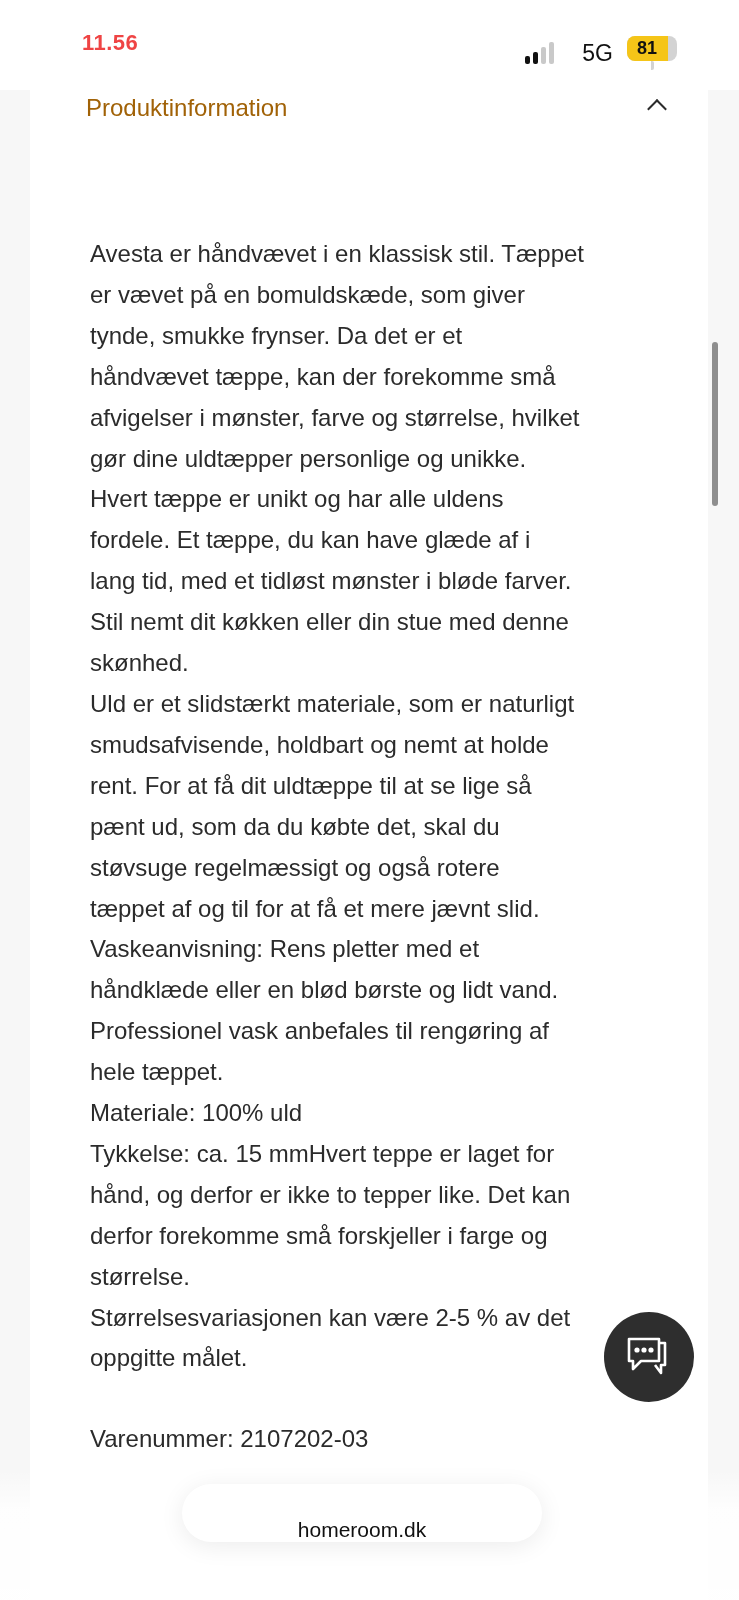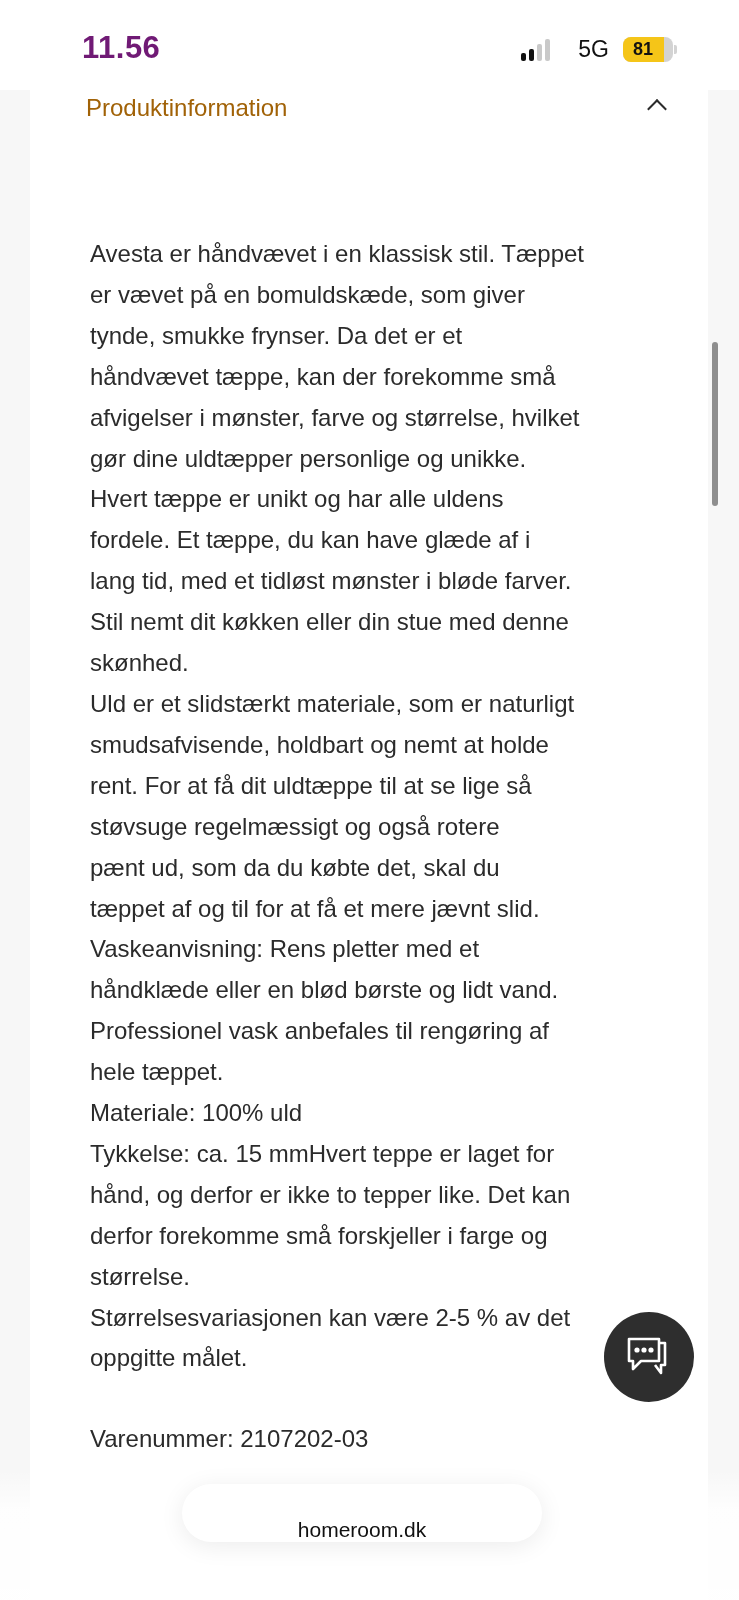--- a/index.html
+++ b/index.html
@@ -11,31 +11,31 @@
     }
     .screen { position: relative; width: 739px; height: 1600px; overflow: hidden; background: #f7f7f7; }
 
     
     .status-bar {
       position: absolute; top: 0; left: 0; width: 739px; height: 90px;
       background: #ffffff; z-index: 5;
     }
     .status-time {
       position: absolute; left: 82px; top: 30px;
-      font-size: 31px; font-weight: bold; color: #701a75; letter-spacing: 0.5px;
+      font-size: 22px; font-weight: bold; color: #ef4444; letter-spacing: 0.5px;
     }
     .status-right { position: absolute; right: 62px; top: 36px; display: flex; align-items: center; gap: 10px; }
     .signal { display: flex; align-items: flex-end; gap: 3px; height: 22px; }
     .signal span { display: block; width: 5px; border-radius: 2px; }
     .signal .s1 { height: 8px; background: #111; }
     .signal .s2 { height: 12px; background: #111; }
     .signal .s3 { height: 17px; background: #c9c9c9; }
     .signal .s4 { height: 22px; background: #c9c9c9; }
     .net { font-size: 23px; color: #111; margin-left: 18px; }
-    .battery { position: relative; display: flex; align-items: center; margin-left: 4px; }
+    .battery { position: relative; display: flex; align-items: center; margin-left: 4px; flex-direction: column; }
     .battery-body {
       width: 50px; height: 25px; border-radius: 8px; background: #d3d3d3; position: relative; overflow: hidden;
     }
     .battery-fill { position: absolute; left: 0; top: 0; bottom: 0; width: 81%; background: #f5c518; }
     .battery-label {
       position: absolute; left: 0; top: 0; width: 40px; height: 25px; line-height: 25px;
       text-align: center; font-size: 18px; font-weight: bold; color: #111;
     }
     .battery-nub { width: 3px; height: 9px; background: #d3d3d3; border-radius: 0 2px 2px 0; margin-left: 1px; }
 
@@ -130,22 +130,22 @@
           <p>afvigelser i mønster, farve og størrelse, hvilket</p>
           <p>gør dine uldtæpper personlige og unikke.</p>
           <p>Hvert tæppe er unikt og har alle uldens</p>
           <p>fordele. Et tæppe, du kan have glæde af i</p>
           <p>lang tid, med et tidløst mønster i bløde farver.</p>
           <p>Stil nemt dit køkken eller din stue med denne</p>
           <p>skønhed.</p>
           <p>Uld er et slidstærkt materiale, som er naturligt</p>
           <p>smudsafvisende, holdbart og nemt at holde</p>
           <p>rent. For at få dit uldtæppe til at se lige så</p>
+          <p>pænt ud, som da du købte det, skal du</p>
           <p>støvsuge regelmæssigt og også rotere</p>
-          <p>pænt ud, som da du købte det, skal du</p>
           <p>tæppet af og til for at få et mere jævnt slid.</p>
           <p>Vaskeanvisning: Rens pletter med et</p>
           <p>håndklæde eller en blød børste og lidt vand.</p>
           <p>Professionel vask anbefales til rengøring af</p>
           <p>hele tæppet.</p>
           <p>Materiale: 100% uld</p>
           <p>Tykkelse: ca. 15 mmHvert teppe er laget for</p>
           <p>hånd, og derfor er ikke to tepper like. Det kan</p>
           <p>derfor forekomme små forskjeller i farge og</p>
           <p>størrelse.</p>

